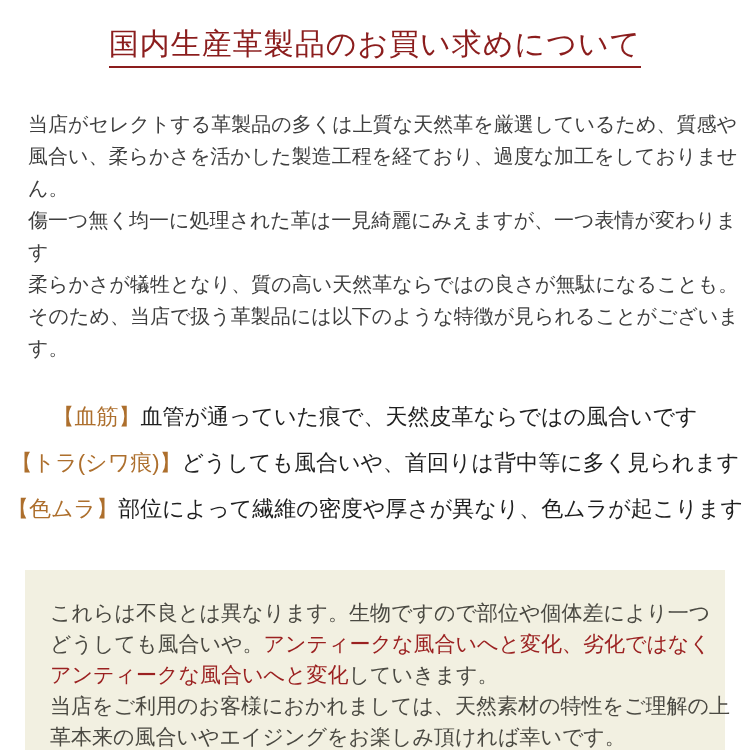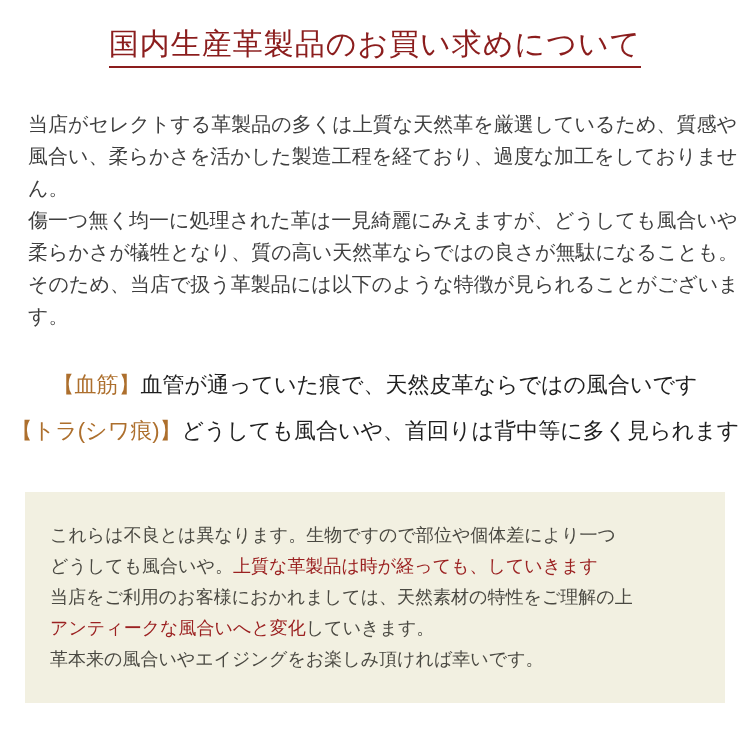--- a/index.html
+++ b/index.html
@@ -43,47 +43,48 @@
     white-space:nowrap;
   }
   .feature .flabel{color:var(--feature-label);}
   .note{
     width:700px;
     margin:38px auto 0 25px;
     background:var(--note-bg);
     padding:28px 25px 28px 25px;
   }
   .nline{
-    font-size:18px;line-height:31px;
+    font-size:21px;line-height:31px;
     color:var(--note-text);
     white-space:nowrap;
   }
   .nline .red{color:var(--note-red);}
 </style>
 </head>
 <body>
 
 <div class="page">
 
   <div class="title-wrap">
     <h1 class="title">国内生産革製品のお買い求めについて</h1>
   </div>
 
   <p class="intro">当店がセレクトする革製品の多くは上質な天然革を厳選しているため、質感や
 風合い、柔らかさを活かした製造工程を経ており、過度な加工をしておりません。
-傷一つ無く均一に処理された革は一見綺麗にみえますが、どうしても風合いや
+傷一つ無く均一に処理された革は一見綺麗にみえますが、一つ表情が変わります
 柔らかさが犠牲となり、質の高い天然革ならではの良さが無駄になることも。
 そのため、当店で扱う革製品には以下のような特徴が見られることがございます。</p>
 
   <div class="features">
     <div class="feature"><span class="flabel">【血筋】</span><span class="ftext">血管が通っていた痕で、天然皮革ならではの風合いです</span></div>
     <div class="feature"><span class="flabel">【トラ(シワ痕)】</span><span class="ftext">どうしても風合いや、首回りは背中等に多く見られます</span></div>
+    <div class="feature"><span class="flabel">【色ムラ】</span><span class="ftext">部位によって繊維の密度や厚さが異なり、色ムラが起こります</span></div>
   </div>
 
   <div class="note">
     <div class="nline"><span>これらは不良とは異なります。生物ですので部位や個体差により一つ</span></div>
-    <div class="nline"><span>どうしても風合いや。</span><span class="red">上質な革製品は時が経っても、していきます</span></div>
+    <div class="nline"><span>どうしても風合いや。</span><span class="red">アンティークな風合いへと変化、劣化ではなく</span></div>
+    <div class="nline"><span class="red">アンティークな風合いへと変化</span><span>していきます。</span></div>
     <div class="nline"><span>当店をご利用のお客様におかれましては、天然素材の特性をご理解の上</span></div>
-    <div class="nline"><span class="red">アンティークな風合いへと変化</span><span>していきます。</span></div>
     <div class="nline"><span>革本来の風合いやエイジングをお楽しみ頂ければ幸いです。</span></div>
   </div>
 
 </div>
 
 </body></html>

